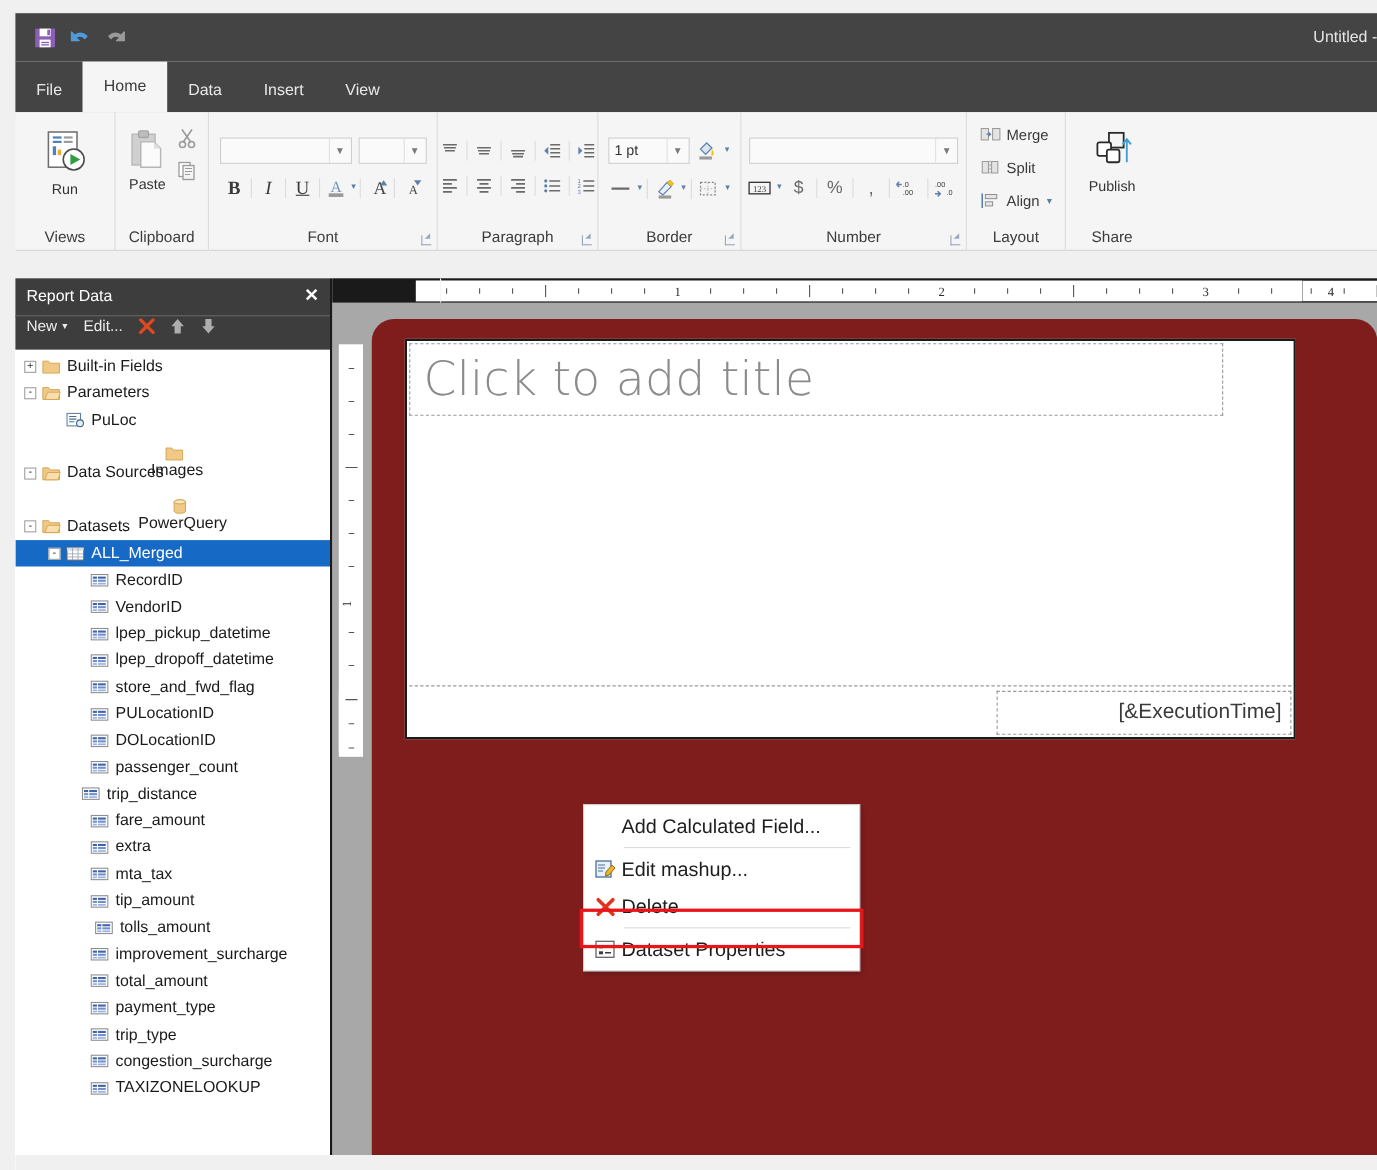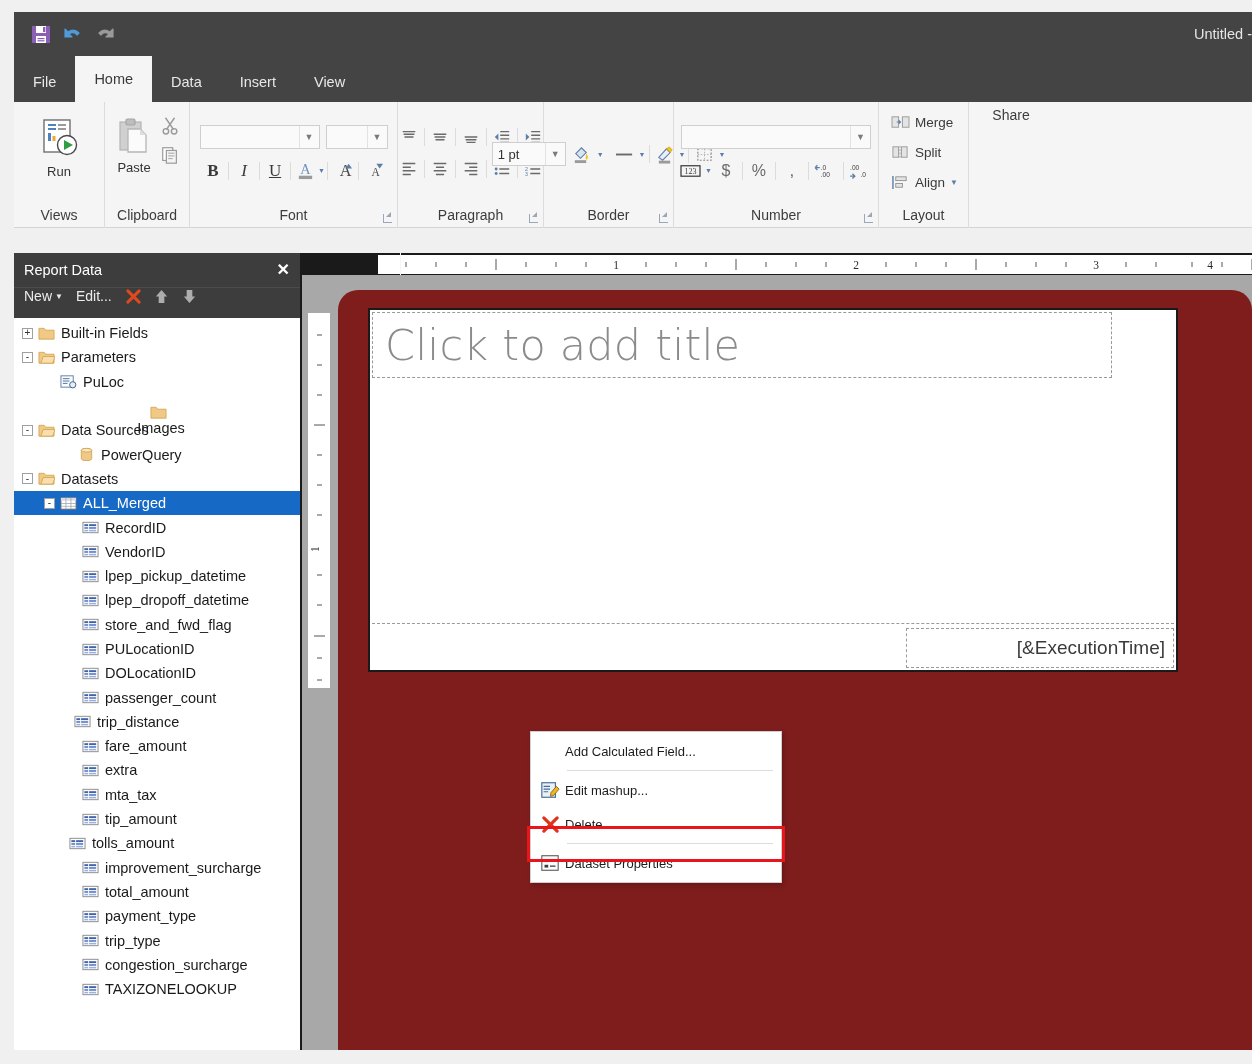--- a/index.html
+++ b/index.html
@@ -270,21 +270,21 @@
     width: 252px;
     background: #ffffff;
     border: 1px solid #cfcfcf;
     box-shadow: 2px 2px 5px rgba(0,0,0,0.22);
     padding: 2px 0;
     z-index: 60;
   }
   .ctxitem {
     height: 34px;
     display: flex; align-items: center;
-    font-size: 13px; color: #1d1d1d;
+    font-size: 18px; color: #1d1d1d;
     cursor: pointer;
     padding-left: 4px;
   }
   .ctxicon {
     width: 30px; height: 22px;
     display: flex; align-items: center; justify-content: center;
     flex: none;
   }
   .ctxsep { height: 1px; background: #dcdcdc; margin: 2px 8px 2px 36px; }
   .ctx-highlight {
@@ -514,21 +514,21 @@
           </div>
         </div>
       </div>
       <div class="rgroup-label">
         <span>Paragraph</span>
         <span class="dialog-launcher"></span>
       </div>
     </div>
 
     <div class="rgroup" style="width:130px">
-      <div class="rgroup-body" style="flex-direction:row;justify-content:center;gap:9px;padding-top:6px">
+      <div class="rgroup-body" style="flex-direction:column;justify-content:center;gap:9px;padding-top:6px">
         <div style="display:flex;align-items:center;gap:4px">
           <div class="combo" style="width:74px">
             <span class="cval">1 pt</span>
             <span class="carrow">▼</span>
           </div>
           <div class="sbtn" style="width:22px;flex-direction:column">
             <svg viewBox="0 0 20 20" width="19" height="19">
               <path d="M5 9 L11 3 L16 8 L10 14 Z" fill="#d8e4f0" stroke="#5d7ea8" stroke-width="1.2"></path>
               <path d="M16 9 Q19 13 17 15 Q15 16 15.5 13 Z" fill="#f0c419"></path>
               <rect x="4" y="16" width="12" height="3" fill="#9a9a9a"></rect>
@@ -636,20 +636,31 @@
             <rect x="5" y="10" width="7" height="4" fill="#e4e4e4" stroke="#8a8a8a" stroke-width="0.9"></rect>
           </svg>
           <span>Align</span>
           <span style="font-size:8px;color:#5d7ea8">▼</span>
         </div>
       </div>
       <div class="rgroup-label">Layout</div>
     </div>
 
     <div class="rgroup" style="width:84px">
+      <div class="rgroup-body" style="justify-content:center">
+        <div class="bigbtn">
+          <svg viewBox="0 0 44 44" width="42" height="42">
+            <rect x="19" y="5" width="14" height="14" fill="none" stroke="#2a2a2a" stroke-width="1.7"></rect>
+            <rect x="8" y="14" width="13" height="13" rx="2" fill="#ffffff" stroke="#2a2a2a" stroke-width="1.7"></rect>
+            <rect x="17" y="21" width="12" height="12" rx="2" fill="#ffffff" stroke="#2a2a2a" stroke-width="1.7"></rect>
+            <path d="M36 33 L36 12 M32 16 L36 11 L40 16" stroke="#3e9fd8" stroke-width="1.8" fill="none"></path>
+          </svg>
+          <span class="lbl">Publish</span>
+        </div>
+      </div>
       <div class="rgroup-label">Share</div>
     </div>
 
   </div>
 
   <div class="workarea">
 
     <div class="rdpane">
       <div class="rd-header">
         <span class="ttl">Report Data</span>
@@ -712,21 +723,21 @@
             <span>Images</span>
           </div>
           <div class="tnode" style="padding-left: 8px;">
             <span class="expander">-</span>
             <span class="ico"><svg viewBox="0 0 18 15" width="17" height="15">
       <path d="M1 2 h5.5 l1.6 2 H17 v9.5 H1 Z" fill="#f0c987" stroke="#d5a351" stroke-width="0.9"></path>
       <path d="M3 13.5 L5.5 6.5 H18 L15.5 13.5 Z" fill="#fadfae" stroke="#d5a351" stroke-width="0.9"></path>
     </svg></span>
             <span>Data Sources</span>
           </div>
-          <div class="tnode" style="padding-left: 48px;">
+          <div class="tnode" style="padding-left: 18px; flex-direction: column;">
             <span class="expander blank"></span>
             <span class="ico"><svg viewBox="0 0 18 15" width="17" height="15">
         <ellipse cx="9" cy="3" rx="5.5" ry="2" fill="#f3d49a" stroke="#cfa254" stroke-width="0.9"></ellipse>
         <path d="M3.5 3 v9 a5.5 2 0 0 0 11 0 V3" fill="#f0c987" stroke="#cfa254" stroke-width="0.9"></path>
         <ellipse cx="9" cy="3" rx="5.5" ry="2" fill="#fae6bb" stroke="#cfa254" stroke-width="0.9"></ellipse>
       </svg></span>
             <span>PowerQuery</span>
           </div>
           <div class="tnode" style="padding-left: 8px;">
             <span class="expander">-</span>
@@ -907,21 +918,21 @@
         <rect x="1" y="2" width="16" height="11" fill="#fdfdfd" stroke="#8a8a8a" stroke-width="1"></rect>
         <rect x="2.5" y="4" width="4" height="2" fill="#3f63a8"></rect>
         <rect x="7.5" y="4" width="7.5" height="2" fill="#3f63a8"></rect>
         <rect x="2.5" y="7" width="4" height="2" fill="#6f8fd0"></rect>
         <rect x="7.5" y="7" width="7.5" height="2" fill="#6f8fd0"></rect>
         <rect x="2.5" y="10" width="4" height="1.6" fill="#9ab0e0"></rect>
         <rect x="7.5" y="10" width="7.5" height="1.6" fill="#9ab0e0"></rect>
       </svg></span>
             <span>tip_amount</span>
           </div>
-          <div class="tnode" style="padding-left: 39px;">
+          <div class="tnode" style="padding-left: 56px;">
             <span class="expander blank"></span>
             <span class="ico"><svg viewBox="0 0 18 15" width="17" height="15">
         <rect x="1" y="2" width="16" height="11" fill="#fdfdfd" stroke="#8a8a8a" stroke-width="1"></rect>
         <rect x="2.5" y="4" width="4" height="2" fill="#3f63a8"></rect>
         <rect x="7.5" y="4" width="7.5" height="2" fill="#3f63a8"></rect>
         <rect x="2.5" y="7" width="4" height="2" fill="#6f8fd0"></rect>
         <rect x="7.5" y="7" width="7.5" height="2" fill="#6f8fd0"></rect>
         <rect x="2.5" y="10" width="4" height="1.6" fill="#9ab0e0"></rect>
         <rect x="7.5" y="10" width="7.5" height="1.6" fill="#9ab0e0"></rect>
       </svg></span>

